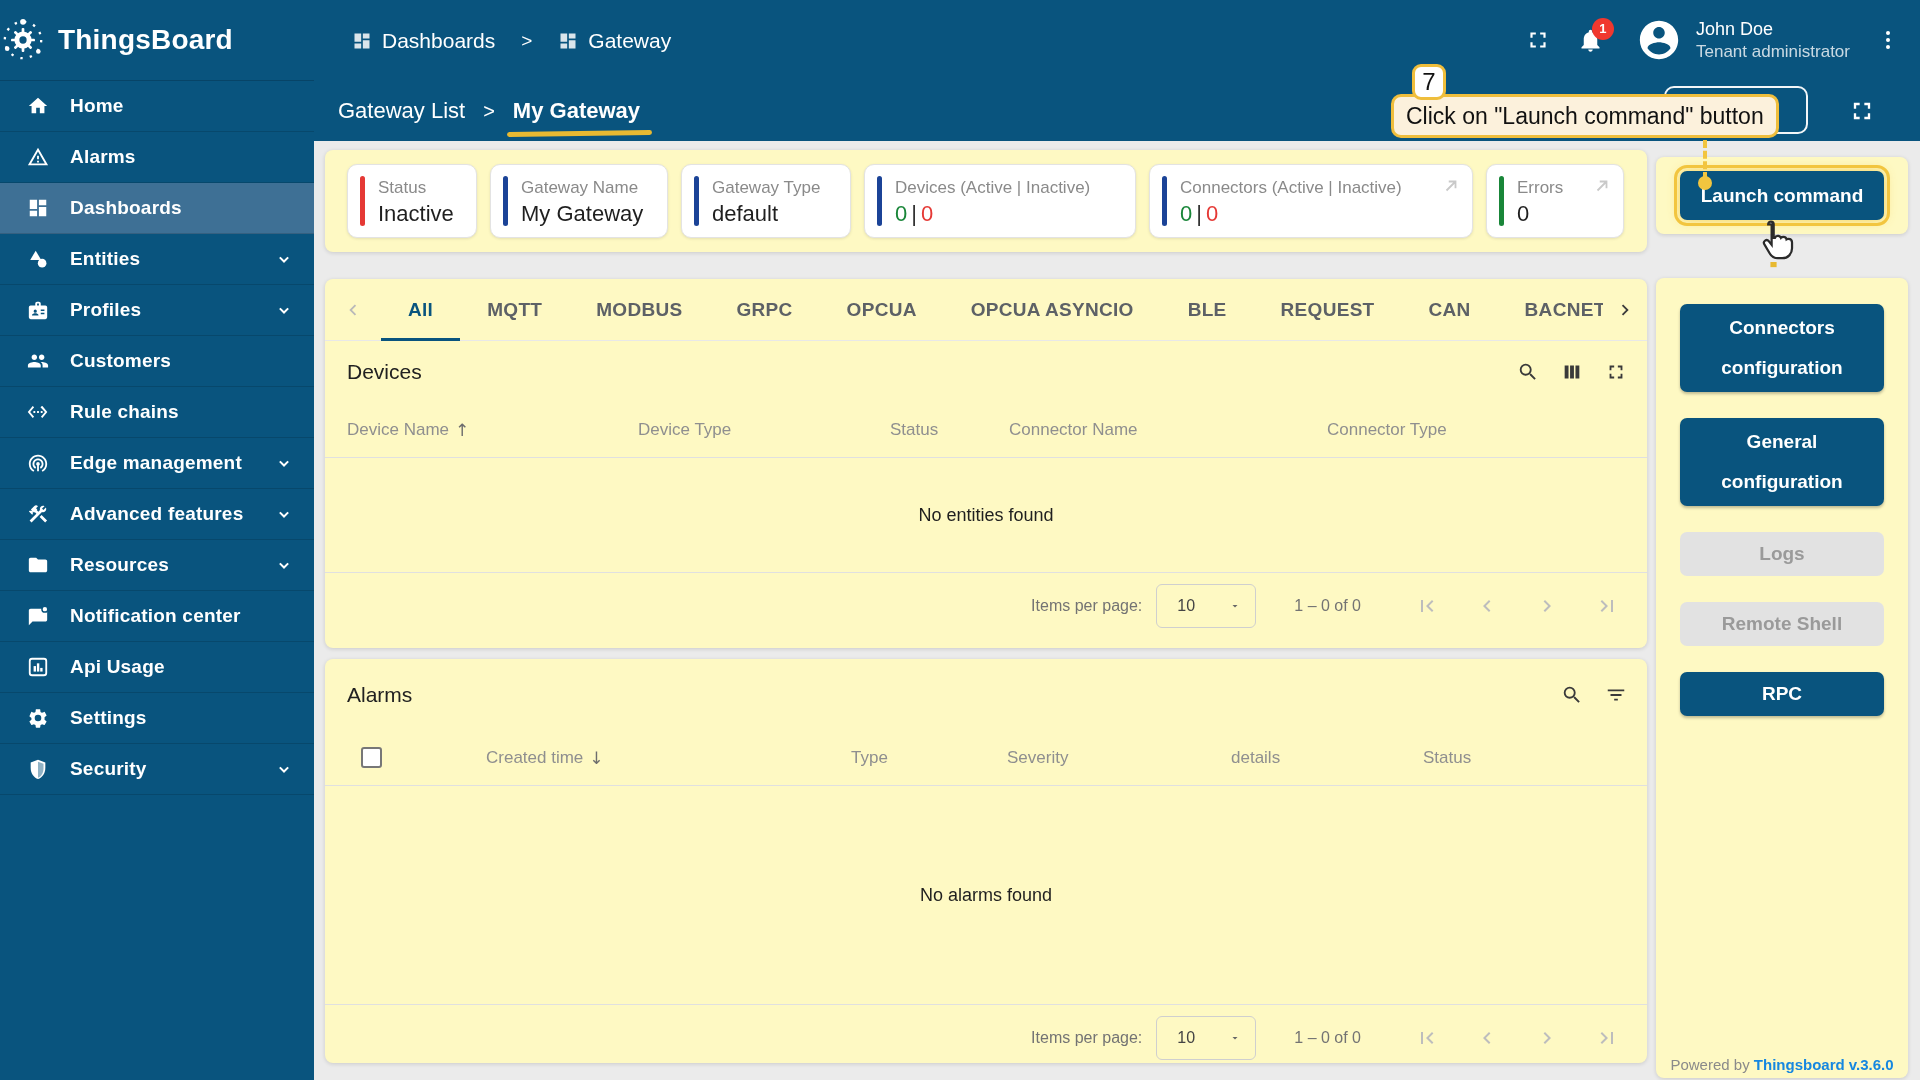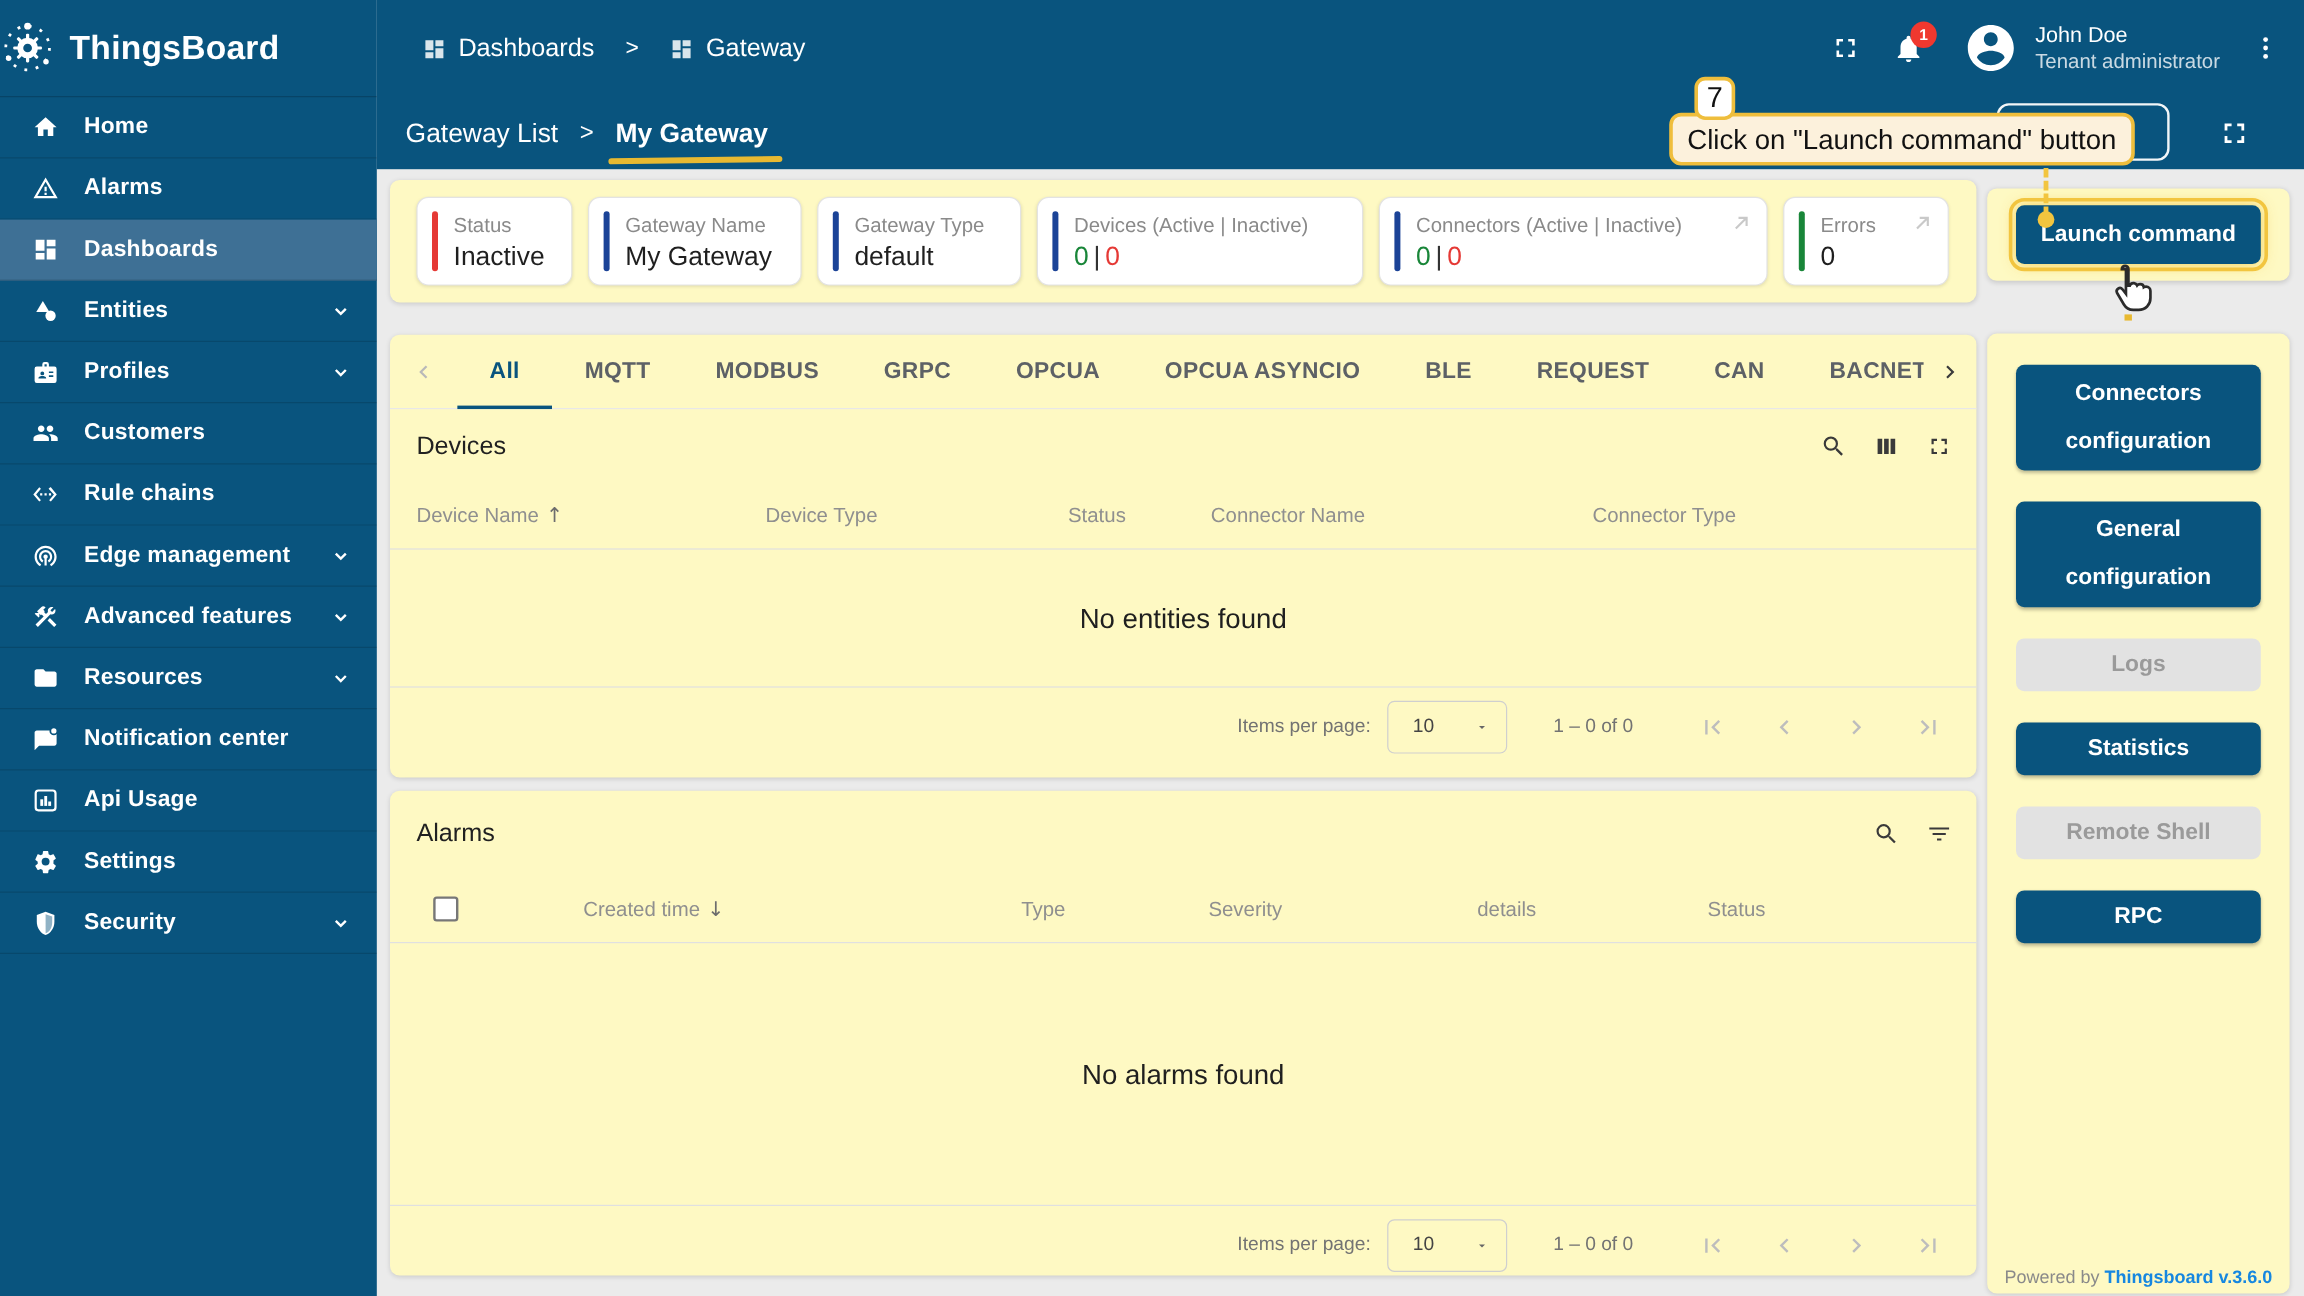--- a/index.html
+++ b/index.html
@@ -62,21 +62,21 @@
 
   .tbl-title-row { height:61px; display:flex; align-items:center; padding:0 20px 0 22px; }
   .tbl-title { font-size:21px; color:#212121; flex:1; }
   .tbl-icons { display:flex; align-items:center; gap:22px; }
   .hdr-row { position:relative; height:56px; border-bottom:1px solid #e0e0e0; }
   .hdr-cell { position:absolute; top:0; height:56px; display:flex; align-items:center; font-size:17px; color:#8f8f8f; gap:6px; }
   .sort-arrow { font-family:"DejaVu Sans",sans-serif; color:#6d6d6d; font-size:17px; }
   .empty-zone { display:flex; align-items:center; justify-content:center; border-bottom:1px solid #e0e0e0; }
   .devices-panel .empty-zone { height:115px; }
   .alarms-panel .empty-zone { height:219px; }
-  .empty-text { font-size:23px; color:#1f1f1f; }
+  .empty-text { font-size:18px; color:#1f1f1f; }
   .paginator { height:66px; display:flex; align-items:center; justify-content:flex-end; padding-right:28px; gap:14px; color:#737373; font-size:16px; }
   .pagesize { width:100px; height:44px; border:1px solid #cfcfcf; border-radius:6px; display:flex; align-items:center; justify-content:space-between; padding:0 14px 0 20px; color:#444; cursor:pointer; margin-right:24px; }
   .range-text { margin-right:40px; color:#737373; }
   .pag-icons { display:flex; align-items:center; gap:36px; }
   .checkbox { position:absolute; left:36px; top:17px; width:21px; height:21px; border:2px solid #777; border-radius:3px; background:#fff; cursor:pointer; }
 
   
   .launch-card { left:1342px; top:16px; width:252px; height:77px; display:flex; align-items:center; justify-content:center; }
   .btn { background:#09547E; color:#fff; border:none; border-radius:7px; font-family:inherit; font-size:19px; font-weight:bold; cursor:pointer; box-shadow:0 2px 3px rgba(0,0,0,.25); }
   .launch-btn { width:204px; height:49px; outline:3px solid #F2C53F; outline-offset:3px; box-shadow:0 0 12px rgba(242,197,63,.85); }
@@ -556,21 +556,20 @@
   </section>
 
   <section class="panel launch-card">
     <button class="btn launch-btn">Launch command</button>
   </section>
 
   <section class="panel right-panel">
     <button class="btn rp-btn tall">Connectors configuration</button>
     <button class="btn rp-btn tall">General configuration</button>
     <button class="btn rp-btn disabled">Logs</button>
-    <button class="btn rp-btn">Statistics</button>
     <button class="btn rp-btn disabled">Remote Shell</button>
     <button class="btn rp-btn">RPC</button>
     <div class="powered">
       <span>Powered by</span>
       <b>Thingsboard v.3.6.0</b>
     </div>
   </section>
 </main>
 
 <div class="ghost-outline"></div>

